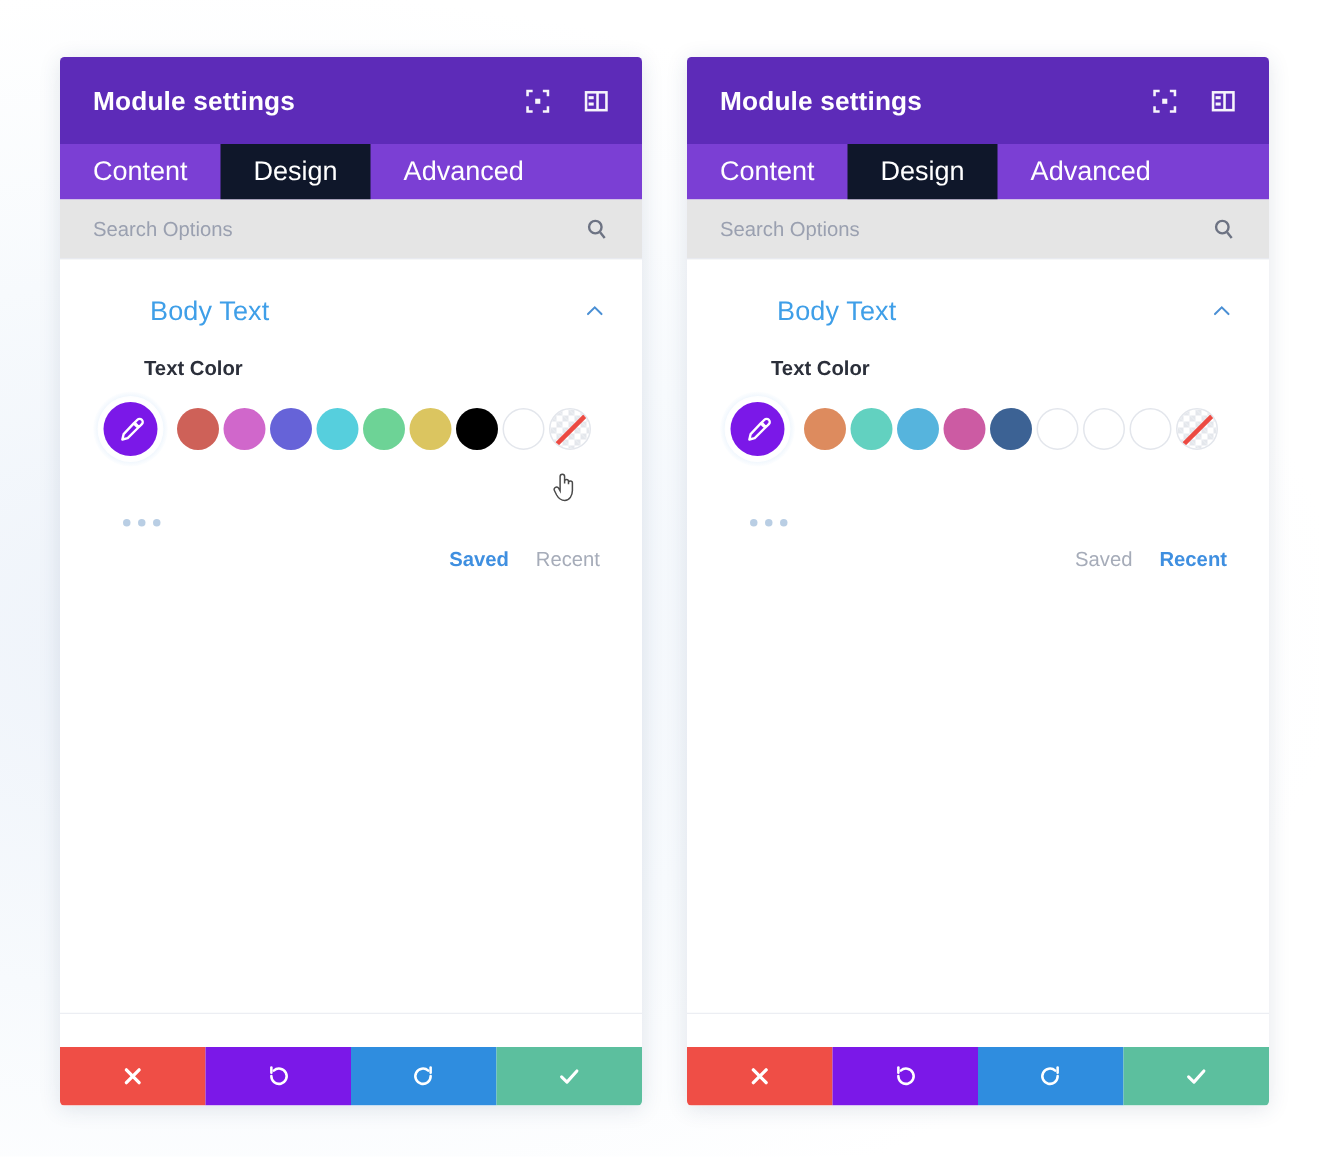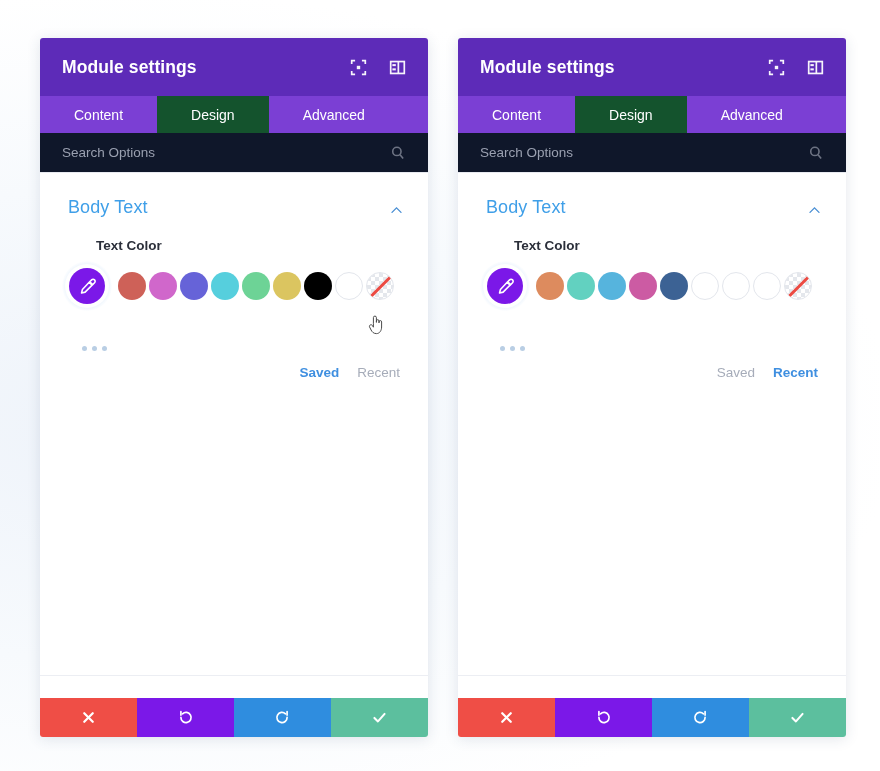--- a/index.html
+++ b/index.html
@@ -70,31 +70,31 @@
     background: #7b3fd4;
     display: flex;
     align-items: stretch;
     flex: none;
   }
   .tab {
     display: flex;
     align-items: center;
     justify-content: center;
     color: #ffffff;
-    font-size: 14px;
-    padding: 0 34px;
+    font-size: 18px;
+    padding: 0 22px;
     cursor: pointer;
     white-space: nowrap;
   }
-  .tab.active { background: #14532d; }
+  .tab.active { background: #0f172a; }
 
   
   .search-bar {
     height: 40px;
-    background: #0f172a;
+    background: #e5e5e5;
     border-bottom: 1px solid #e8eaf0;
     display: flex;
     align-items: center;
     padding: 0 22px;
     flex: none;
   }
   .search-input {
     flex: 1;
     border: none;
     outline: none;
@@ -109,23 +109,24 @@
   
   .panel-body {
     flex: 1;
     background: #ffffff;
     overflow: hidden;
     position: relative;
   }
 
   .section-header {
     display: flex;
-    align-items: flex-end;
+    align-items: center;
     padding: 24px 24px 0 28px;
     cursor: pointer;
+    margin-left: 32px;
   }
   .section-title {
     flex: 1;
     color: #3f9fe8;
     font-size: 18px;
     letter-spacing: 0.1px;
   }
   .chevron { width: 15px; height: 15px; }
 
   .field-label {

